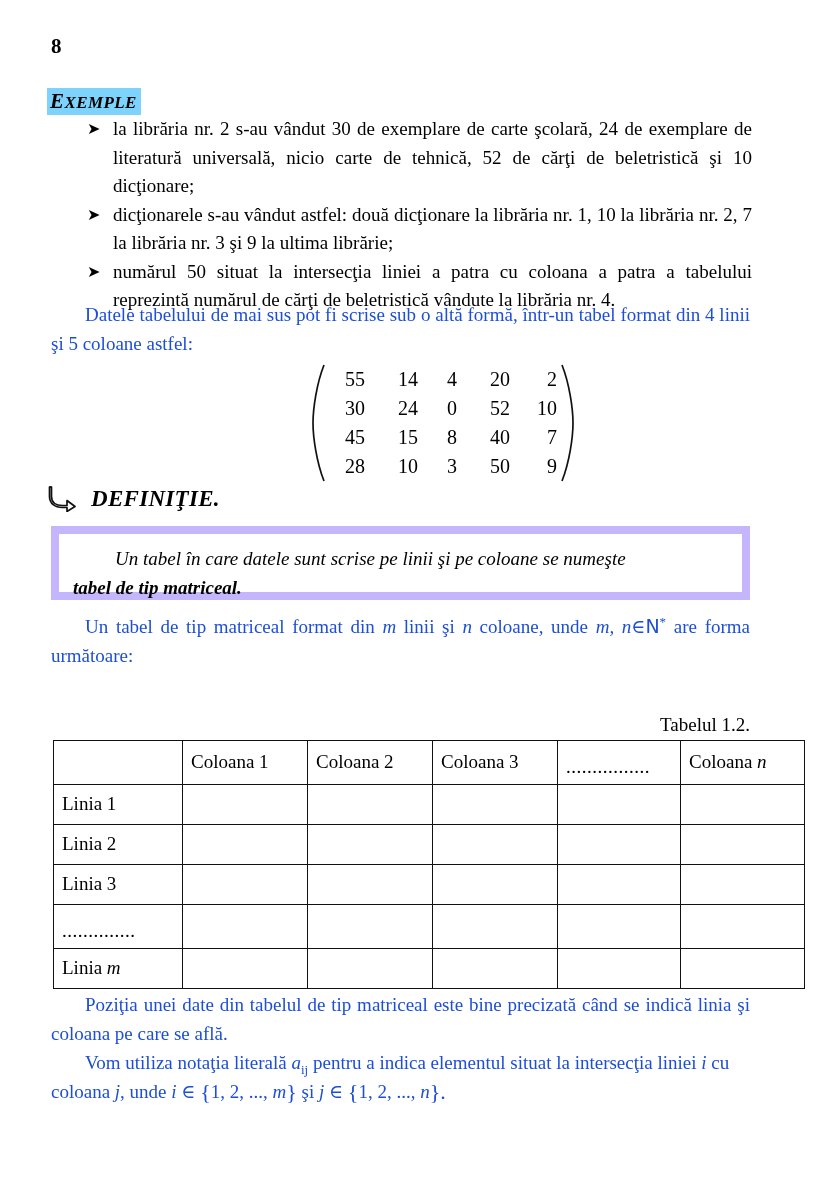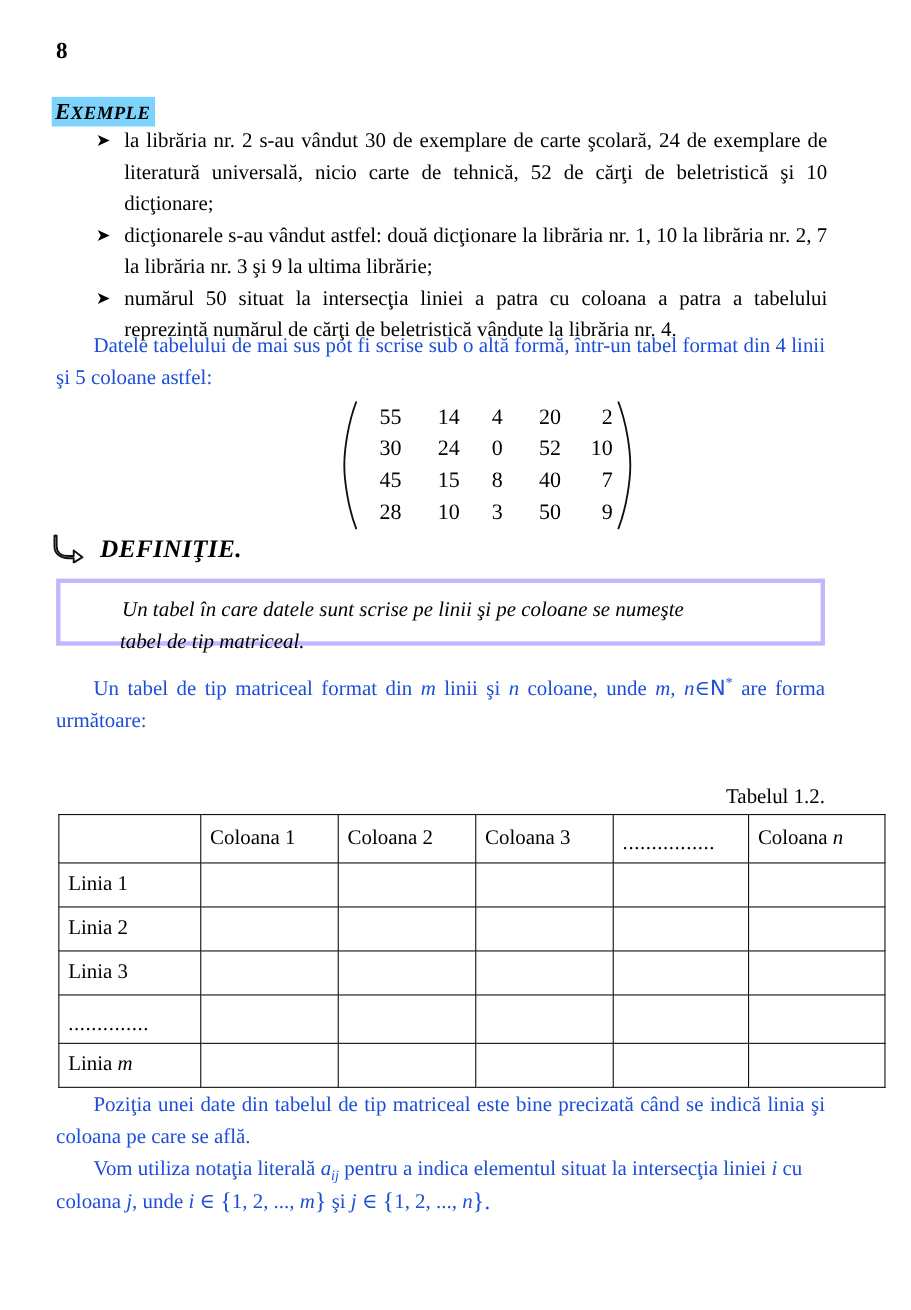--- a/index.html
+++ b/index.html
@@ -124,32 +124,32 @@
     font-size: 23px;
     letter-spacing: 0.3px;
   }
 
   
   .def-box {
     position: absolute;
     left: 51px;
     top: 526px;
     width: 699px;
-    height: 61px;
-    border: 4px solid #c4b5fd;
+    height: 74px;
+    border: 8px solid #c4b5fd;
     box-sizing: border-box;
   }
   .def-box .def-text {
     font-style: italic;
     font-size: 19px;
     line-height: 29px;
     padding: 10px 12px 0 14px;
     text-align: justify;
   }
-  .def-box .def-text .term { font-weight: normal; font-style: italic; margin-left: 40px; }
+  .def-box .def-text .term { font-weight: bold; font-style: italic; }
   .def-box .def-line1 { display: block; text-indent: 42px; }
   .def-box .def-line2 { display: block; }
 
   
   .table-caption {
     position: absolute;
     left: 51px;
     top: 713px;
     width: 699px;
     text-align: right;
@@ -192,21 +192,20 @@
     vertical-align: super;
     line-height: 0;
   }
   .bbN {
     font-family: "DejaVu Sans", sans-serif;
     font-size: 19px;
   }
   .sub-ij {
     font-size: 13px;
     vertical-align: sub;
-    font-style: italic;
     line-height: 0;
   }
   .setbr { font-size: 22px; vertical-align: -1px; }
 </style>
 </head>
 <body>
 
 <div class="page">
 
   <div class="page-number">8</div>

